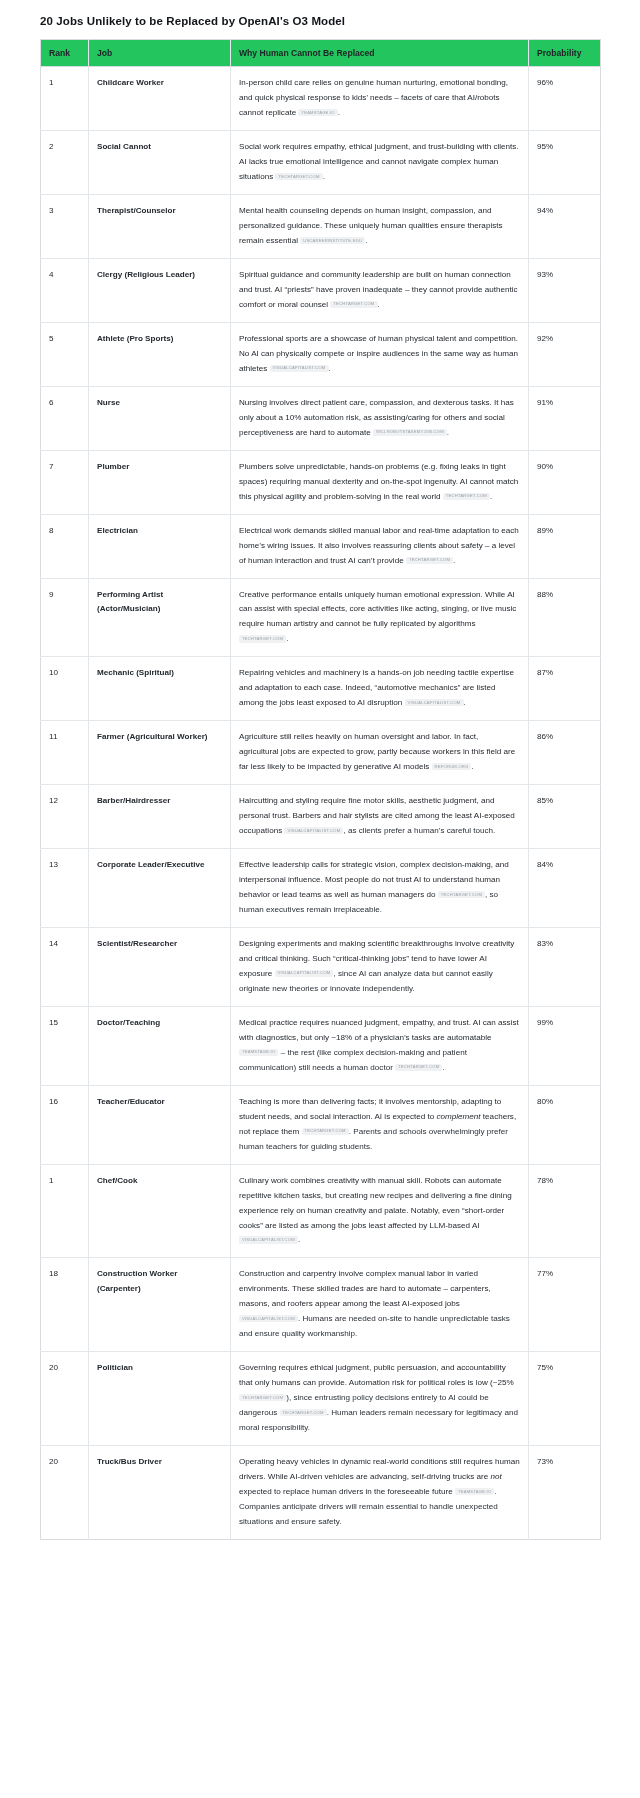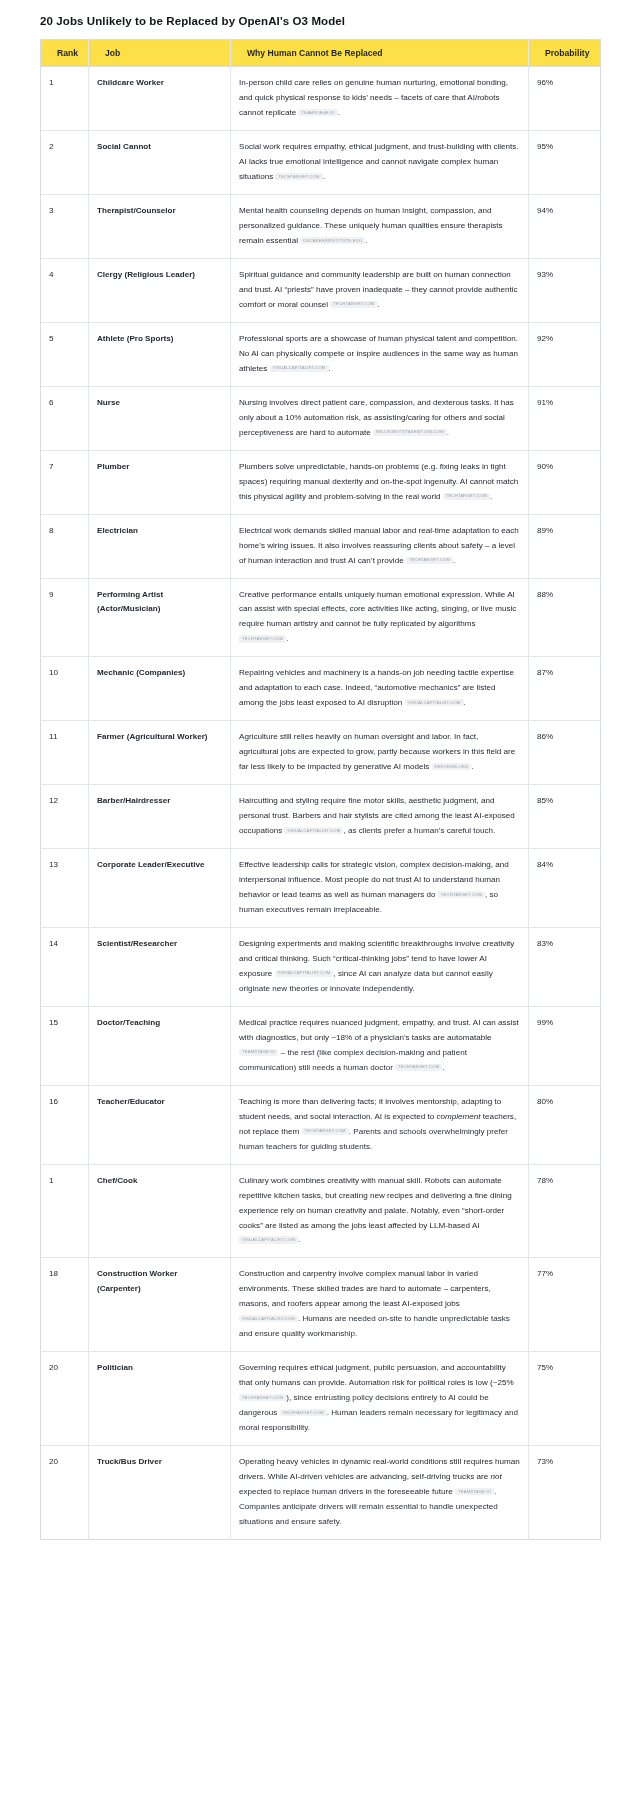--- a/index.html
+++ b/index.html
@@ -27,28 +27,28 @@
     line-height: 1.3;
   }
   table.jobs {
     width: 560px;
     border-collapse: collapse;
     table-layout: fixed;
     border: 1px solid #d8dce1;
     background: #fff;
   }
   table.jobs thead th {
-    background: #fde047;
+    background: #22c55e;
     border-bottom: 1px solid #d8dce1;
     border-right: 1px solid #e3e6ea;
     font-size: 8.6px;
     font-weight: bold;
     text-align: left;
     color: #1f2328;
-    padding: 8px 16px;
+    padding: 8px 8px;
     vertical-align: middle;
     line-height: 1.2;
   }
   table.jobs thead th:last-child { border-right: none; }
   col.c-rank { width: 48px; }
   col.c-job  { width: 142px; }
   col.c-why  { width: 298px; }
   col.c-prob { width: 72px; }
 
   table.jobs tbody td {
@@ -156,21 +156,21 @@
           <td class="prob">89%</td>
         </tr>
         <tr>
           <td class="rank">9</td>
           <td class="job">Performing Artist (Actor/Musician)</td>
           <td class="why"><span>Creative performance entails uniquely human emotional expression. While AI can assist with special effects, core activities like acting, singing, or live music require human artistry and cannot be fully replicated by algorithms</span> <span class="cite">TECHTARGET.COM</span><span class="cite-tail">.</span></td>
           <td class="prob">88%</td>
         </tr>
         <tr>
           <td class="rank">10</td>
-          <td class="job">Mechanic (Companies)</td>
+          <td class="job">Mechanic (Spiritual)</td>
           <td class="why"><span>Repairing vehicles and machinery is a hands-on job needing tactile expertise and adaptation to each case. Indeed, “automotive mechanics” are listed among the jobs least exposed to AI disruption</span> <span class="cite">VISUALCAPITALIST.COM</span><span class="cite-tail">.</span></td>
           <td class="prob">87%</td>
         </tr>
         <tr>
           <td class="rank">11</td>
           <td class="job">Farmer (Agricultural Worker)</td>
           <td class="why"><span>Agriculture still relies heavily on human oversight and labor. In fact, agricultural jobs are expected to grow, partly because workers in this field are far less likely to be impacted by generative AI models</span> <span class="cite">REFORUM.ORG</span><span class="cite-tail">.</span></td>
           <td class="prob">86%</td>
         </tr>
         <tr>

